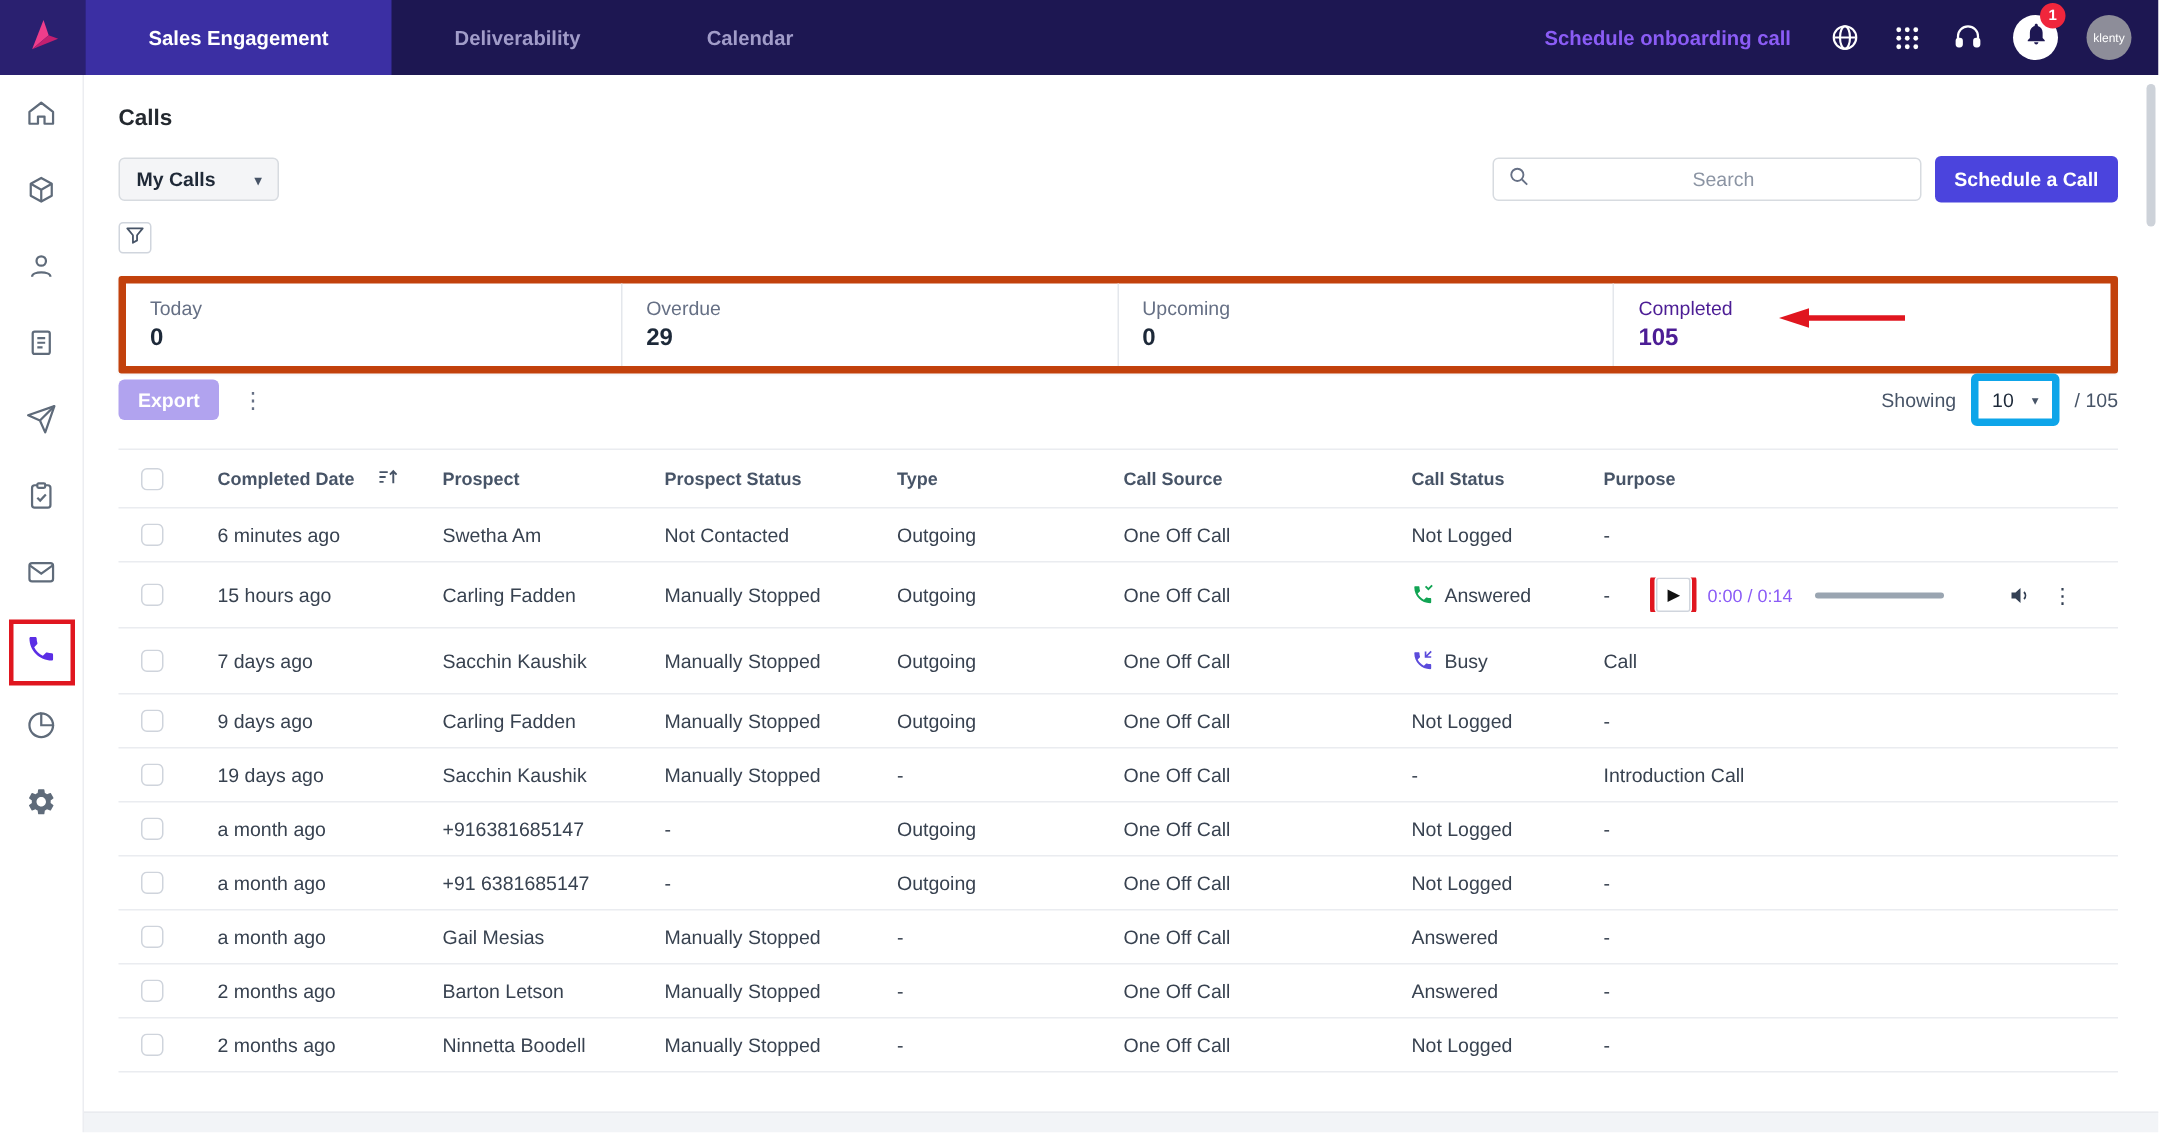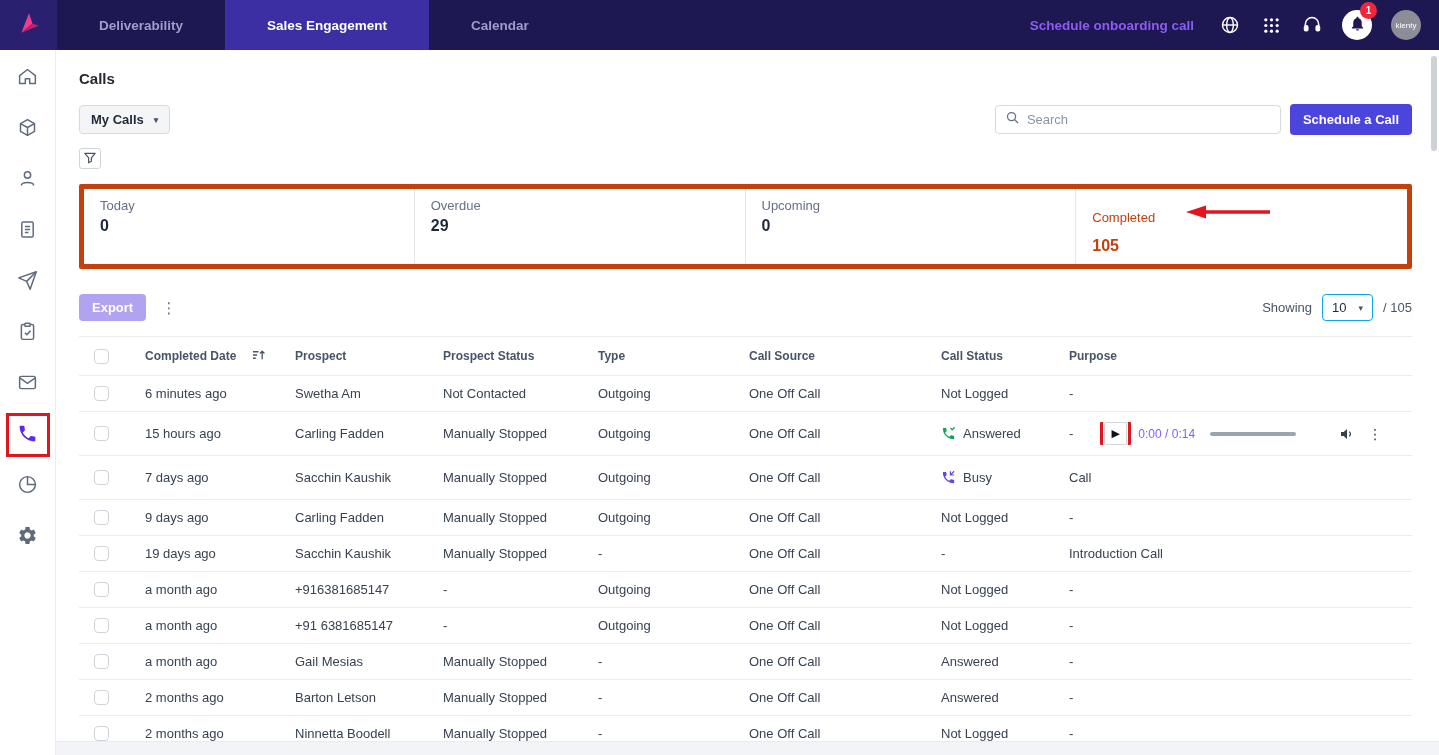--- a/index.html
+++ b/index.html
@@ -24,45 +24,45 @@
   .side-icon { width:26px; height:26px; display:flex; align-items:center; justify-content:center; color:#5f6b7a; cursor:pointer; }
   .side-icon svg { width:21px; height:21px; }
   .side-icon.active { color:#5b2ee5; }
   .annot-box { outline:3px solid #e0161f; outline-offset:6px; }
 
   
   .main { position:absolute; left:56px; top:50px; right:0; bottom:0; background:#fff; padding:20px 27px 0 23px; }
   .page-title { font-size:15px; font-weight:700; color:#24292f; }
 
   .controls-row { display:flex; align-items:center; margin-top:17px; }
-  .view-dropdown { display:flex; align-items:center; gap:10px; background:#f4f5f7; border:1px solid #d7dbe0; border-radius:4px; padding:6px 11px; font-size:13px; font-weight:600; color:#1f2937; cursor:pointer; }
+  .view-dropdown { display:flex; align-items:center; gap:26px; background:#f4f5f7; border:1px solid #d7dbe0; border-radius:4px; padding:6px 11px; font-size:13px; font-weight:600; color:#1f2937; cursor:pointer; }
   .caret { font-size:9px; color:#475467; }
   .spacer { flex:1; }
   .search-box { width:286px; height:29px; border:1px solid #d7dbe0; border-radius:4px; display:flex; align-items:center; gap:7px; padding:0 9px; background:#fff; }
-  .search-box input { border:none; outline:none; flex:1; font-size:13px; font-family:"Liberation Sans",sans-serif; color:#8b5cf6; background:transparent; }
+  .search-box input { border:none; outline:none; flex:1; font-size:13px; font-family:"Liberation Sans",sans-serif; color:#8b5cf6; background:transparent;text-align:center; }
   .search-box input::placeholder { color:#8b94a3; }
   .btn-primary { background:#4b44dd; color:#fff; border:none; border-radius:4px; font-size:13px; font-weight:600; padding:8px 13px; margin-left:9px; cursor:pointer; font-family:"Liberation Sans",sans-serif; white-space:nowrap; }
 
   .filter-btn { margin-top:13px; width:22px; height:21px; border:1px solid #d0d5dd; border-radius:3px; background:#fff; display:flex; align-items:center; justify-content:center; color:#475467; cursor:pointer; }
 
   
   .stats { margin-top:15px; border:5px solid #c2410c; border-radius:2px; display:grid; grid-template-columns:repeat(4,1fr); box-shadow:0 1px 2px rgba(16,24,40,.05); }
   .stat { padding:9px 16px; border-right:1px solid #e4e7ec; position:relative; cursor:pointer; }
   .stat:last-child { border-right:none; }
   .stat-label { font-size:13px; color:#667085; }
   .stat-value { font-size:16px; font-weight:700; color:#1d2939; margin-top:4px; }
-  .stat.sel .stat-label, .stat.sel .stat-value { color:#c2410c;margin-top:12px; }
+  .stat.sel .stat-label, .stat.sel .stat-value { color:#4c1d95; }
   .arrow-annot { position:absolute; left:110px; top:15px; width:84px; height:16px; }
 
   
-  .export-row { margin-top:25px; display:flex; align-items:center; }
+  .export-row { display:flex; align-items:center; }
   .btn-export { background:#b1a3ef; color:#fff; border:none; border-radius:4px; font-size:13px; font-weight:700; padding:6px 13px; cursor:pointer; font-family:"Liberation Sans",sans-serif; }
   .kebab { margin-left:15px; color:#667085; font-size:15px; letter-spacing:1px; cursor:pointer; }
   .showing-group { margin-left:auto; display:flex; align-items:center; gap:10px; font-size:13px; color:#475467; }
-  .page-size { border:1px solid #0ea5e9; border-radius:4px; padding:5px 9px; display:flex; align-items:center; gap:12px; font-size:13px; color:#1d2939; cursor:pointer; background:#fff; }
+  .page-size { border:5px solid #0ea5e9; border-radius:4px; padding:5px 9px; display:flex; align-items:center; gap:12px; font-size:13px; color:#1d2939; cursor:pointer; background:#fff; }
 
   
   .table { margin-top:15px; font-size:13px; }
   .thead, .trow { display:grid; grid-template-columns:66px 150px 148px 155px 151px 192px 128px 1fr; align-items:center; border-bottom:1px solid #eaecf0; }
   .thead { height:40px; border-top:1px solid #eaecf0; font-size:12px; font-weight:700; color:#475467; }
   .trow { height:36px; color:#384250; cursor:pointer; }
   .trow.tall { height:44px; }
   .cell { padding-right:8px; display:flex; align-items:center; gap:7px; white-space:nowrap; overflow:hidden; }
   .hcell { display:flex; align-items:center; gap:16px; }
   input.cb { appearance:none; -webkit-appearance:none; width:15px; height:15px; border:1.6px solid #cfd4dc; border-radius:4px; margin-left:15px; background:#fff; cursor:pointer; }
@@ -90,22 +90,22 @@
 <header class="topbar">
   <div class="logo-box">
     <span>
       <svg width="26" height="26" viewBox="0 0 24 24">
           <path d="M5 21 L12 3 L15.2 12.5 Z" fill="#ee3d8b"></path>
           <path d="M15.2 12.5 L21 14.6 L5 21 Z" fill="#c31f70"></path>
         </svg>
     </span>
   </div>
   <nav class="nav-tabs">
+    <div class="nav-tab active">Sales Engagement</div>
     <div class="nav-tab">Deliverability</div>
-    <div class="nav-tab active">Sales Engagement</div>
     <div class="nav-tab">Calendar</div>
   </nav>
   <div class="topbar-right">
     <div class="onboarding-cta">Schedule onboarding call</div>
     <span class="tb-icon">
       <svg width="20" height="20" viewBox="0 0 24 24" fill="none" stroke="#fff" stroke-width="1.7">
           <circle cx="12" cy="12" r="9"></circle>
           <ellipse cx="12" cy="12" rx="4" ry="9"></ellipse>
           <path d="M3.5 12h17"></path>
         </svg>

